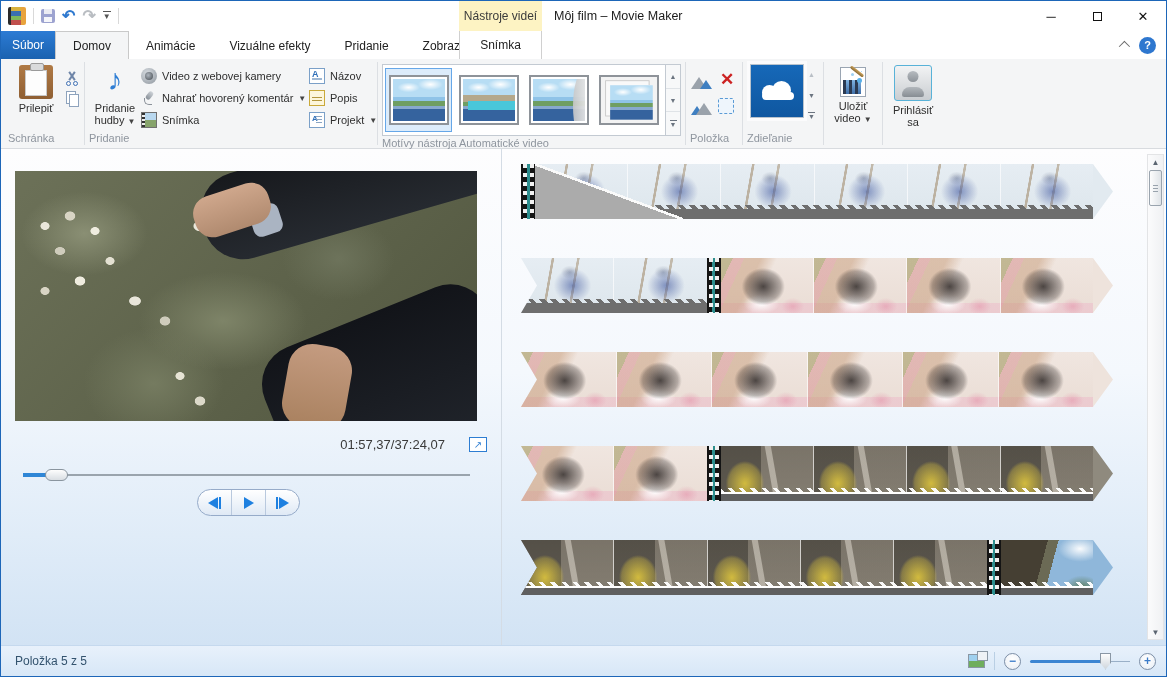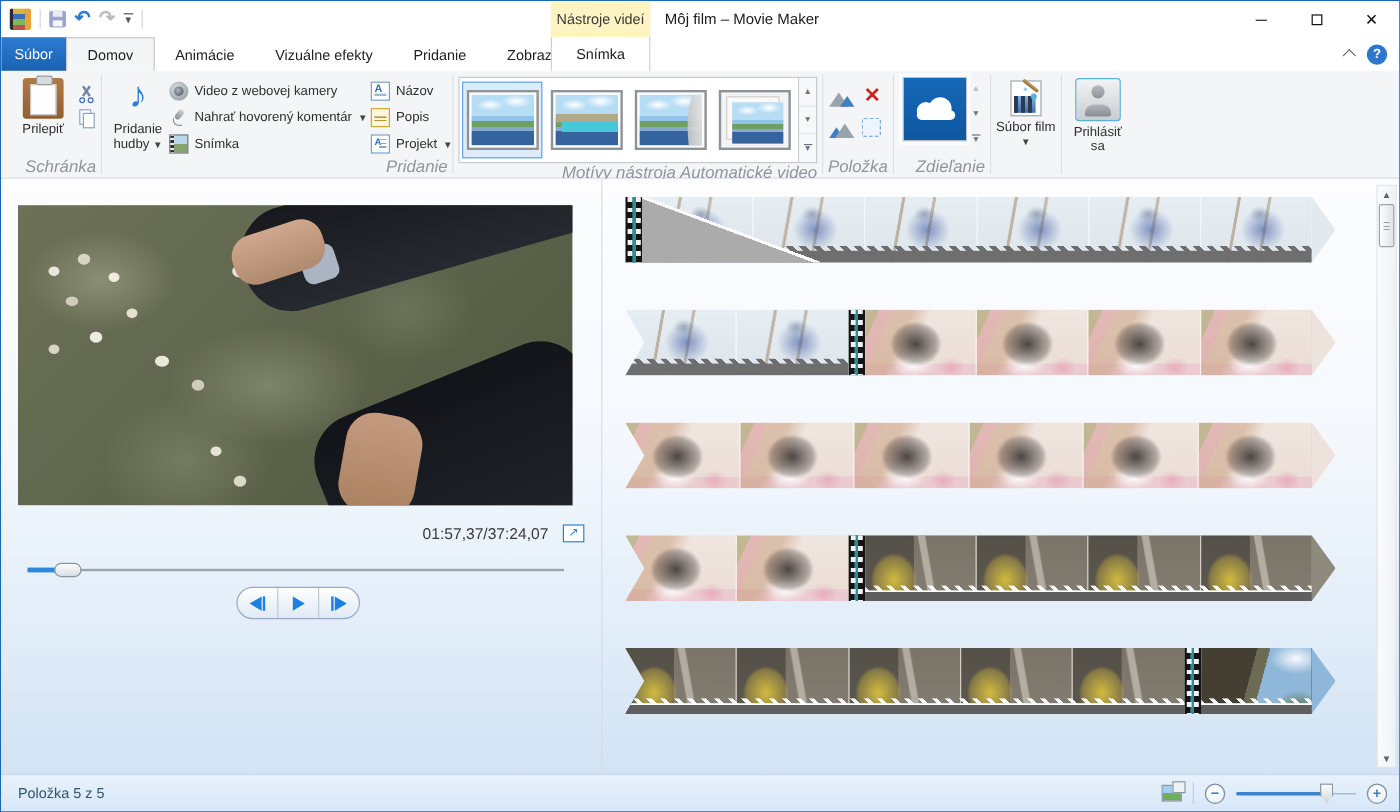--- a/index.html
+++ b/index.html
@@ -32,21 +32,21 @@
   .tab-active { background:#f4f5f6; border:1px solid #c9c9c9; border-bottom:none; height:28px; }
   .tab-ctx { position:absolute; left:458px; top:0; width:83px; height:28px; background:#fff; border-left:1px solid #d0d0d0; border-right:1px solid #d0d0d0; display:flex; align-items:center; justify-content:center; font-size:12px; color:#222; }
   .tab-tools { position:absolute; right:10px; top:0; height:28px; display:flex; align-items:center; gap:12px; }
   .chev-up { width:8px; height:8px; border-top:1.5px solid #6b6b6b; border-right:1.5px solid #6b6b6b; transform:rotate(-45deg) translateY(2px); }
   .helpbtn { width:17px; height:17px; border-radius:50%; background:#2e77cf; color:#fff; font-size:11px; font-weight:bold; display:flex; align-items:center; justify-content:center; }
 
   
   .ribbon { height:90px; background:#f4f5f6; border-bottom:1px solid #d8dbdf; display:flex; flex:0 0 auto; padding-left:3px; }
   .rgroup { display:flex; flex-direction:column; padding:3px 4px 0 4px; }
   .rgroup-body { flex:1; display:flex; align-items:flex-start; }
-  .rgroup-label { height:17px; text-align:right; font-size:14px; color:#8e959e; line-height:15px; white-space:nowrap;font-style:italic; }
+  .rgroup-label { height:17px; text-align:left; font-size:11px; color:#8e959e; line-height:15px; white-space:nowrap; }
   .vsep { width:1px; background:#dcdfe3; margin:3px 0 3px 0; }
   .bigbtn { width:56px; display:flex; flex-direction:column; align-items:center; padding-top:3px; font-size:11px; color:#2f2f2f; text-align:center; line-height:12px; }
   .bigbtn .bicon { width:34px; height:34px; margin-bottom:3px; position:relative; }
   .caret { font-size:8px; color:#444; }
   .smallcol { display:flex; flex-direction:column; gap:4px; padding-top:5px; }
   .smallbtn { display:flex; align-items:center; gap:5px; font-size:11px; color:#2f2f2f; height:18px; white-space:nowrap; }
   .sicon { width:16px; height:16px; flex:0 0 auto; position:relative; }
 
   
   .ic-clipboard { background:linear-gradient(#b07a45,#8f5f33); border-radius:3px; position:relative; }
@@ -158,21 +158,21 @@
       radial-gradient(10px 8px at 300px 210px, #d6d3c3 60%, transparent 70%),
       radial-gradient(9px 8px at 265px 215px, #cfccbc 60%, transparent 70%),
       radial-gradient(8px 7px at 185px 230px, #dcd9c9 60%, transparent 70%),
       radial-gradient(7px 6px at 165px 205px, #e6e3d4 60%, transparent 70%); }
   .arm-top { position:absolute; right:-50px; top:-34px; width:330px; height:88px; background:linear-gradient(#17191d,#262a30); border-radius:40px; transform:rotate(-16deg); }
   .hand-top { position:absolute; left:178px; top:18px; width:78px; height:42px; background:linear-gradient(#cda realizes); background:linear-gradient(#cfa78c,#b08a6f); border-radius:18px; transform:rotate(-18deg); }
   .jacket-br { position:absolute; right:-36px; bottom:-60px; width:240px; height:170px; background:linear-gradient(#121419,#22262d); border-radius:40px; transform:rotate(-22deg); }
   .hand-br { position:absolute; right:128px; bottom:-8px; width:64px; height:84px; background:linear-gradient(#c49b80,#a9815f); border-radius:24px; transform:rotate(10deg); }
   .sleeve-cuff { position:absolute; right:196px; top:34px; width:30px; height:30px; background:#aab4c2; border-radius:8px; transform:rotate(-18deg); }
 
-  .timewrap { position:absolute; top:288px; right:14px; display:flex; align-items:flex-start; gap:12px; }
+  .timewrap { position:absolute; top:288px; right:14px; display:flex; align-items:flex-start; gap:24px; }
   .timestamp { font-size:13px; color:#3a3a3a; }
   .fullscreen { width:18px; height:15px; border:1px solid #2d7dd2; background:#fff; color:#2d7dd2; font-size:10px; line-height:13px; text-align:center; }
 
   .seek { position:absolute; left:22px; top:320px; right:31px; height:12px; }
   .seek .track { position:absolute; left:0; right:0; top:5px; height:1.5px; background:#9aa4ad; }
   .seek .fill { position:absolute; left:0; top:4px; width:26px; height:3.5px; background:#2f86d6; }
   .seek .thumb { position:absolute; left:22px; top:0px; width:23px; height:12px; border:1px solid #8a959f; border-radius:7px; background:linear-gradient(#fdfdfd,#d9dee3); }
 
   .pcontrols { position:absolute; left:196px; top:340px; width:103px; height:27px; border:1px solid #96abc9; border-radius:14px; background:linear-gradient(#ffffff,#dfe9f5); display:flex; overflow:hidden; }
   .pbtn { flex:1; display:flex; align-items:center; justify-content:center; gap:1px; border-right:1px solid #b9c9de; }
@@ -421,21 +421,21 @@
     </div>
 
     <div class="vsep"></div>
 
     <div class="rgroup">
       <div class="rgroup-body">
         <div class="bigbtn" style="width:50px">
           <span class="bicon ic-savemovie" style="width:26px;height:30px;margin-top:2px">
               <i></i>
             </span>
-          <span><span>Súbor film</span> <span class="caret">▼</span></span>
+          <span><span>Uložiť video</span> <span class="caret">▼</span></span>
         </div>
       </div>
       <div class="rgroup-label"></div>
     </div>
 
     <div class="vsep"></div>
 
     <div class="rgroup">
       <div class="rgroup-body">
         <div class="bigbtn" style="width:52px">

